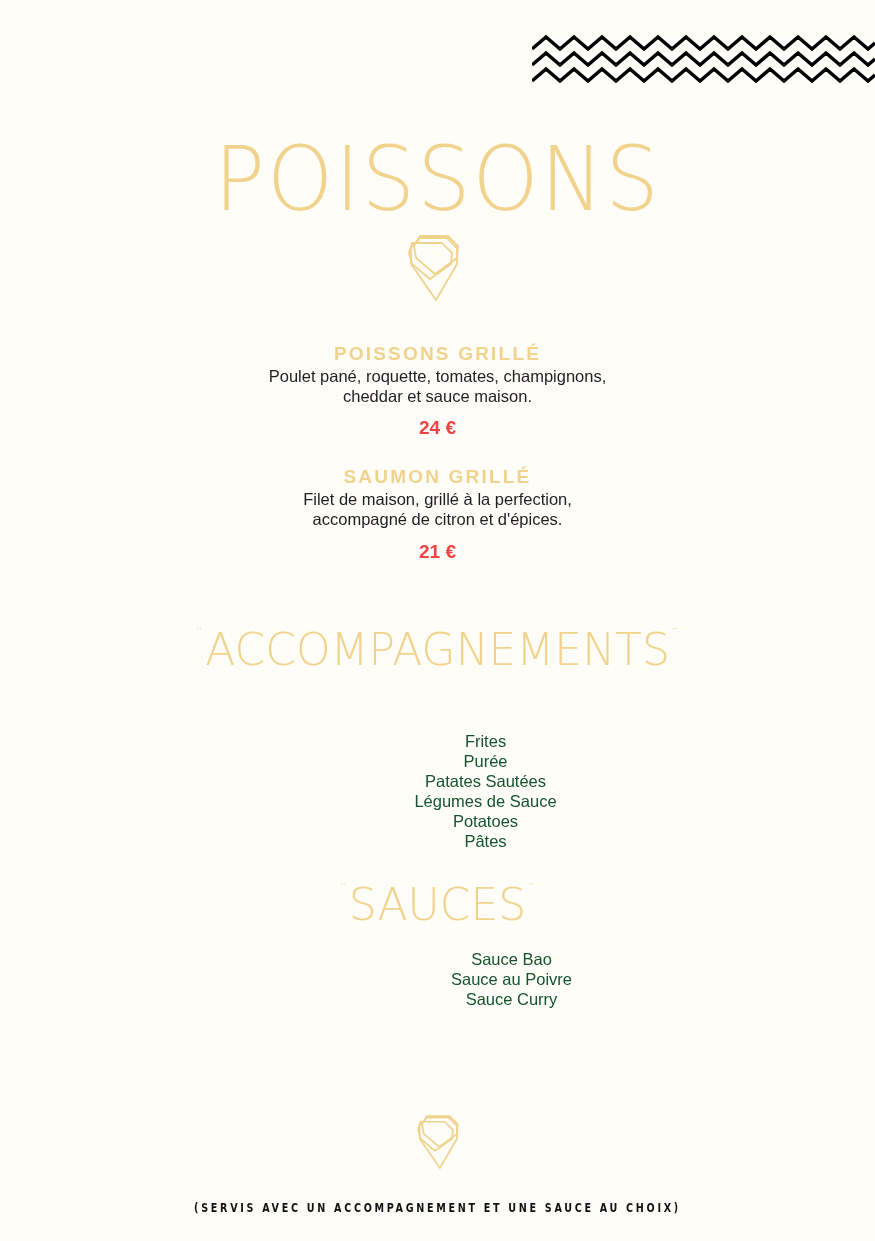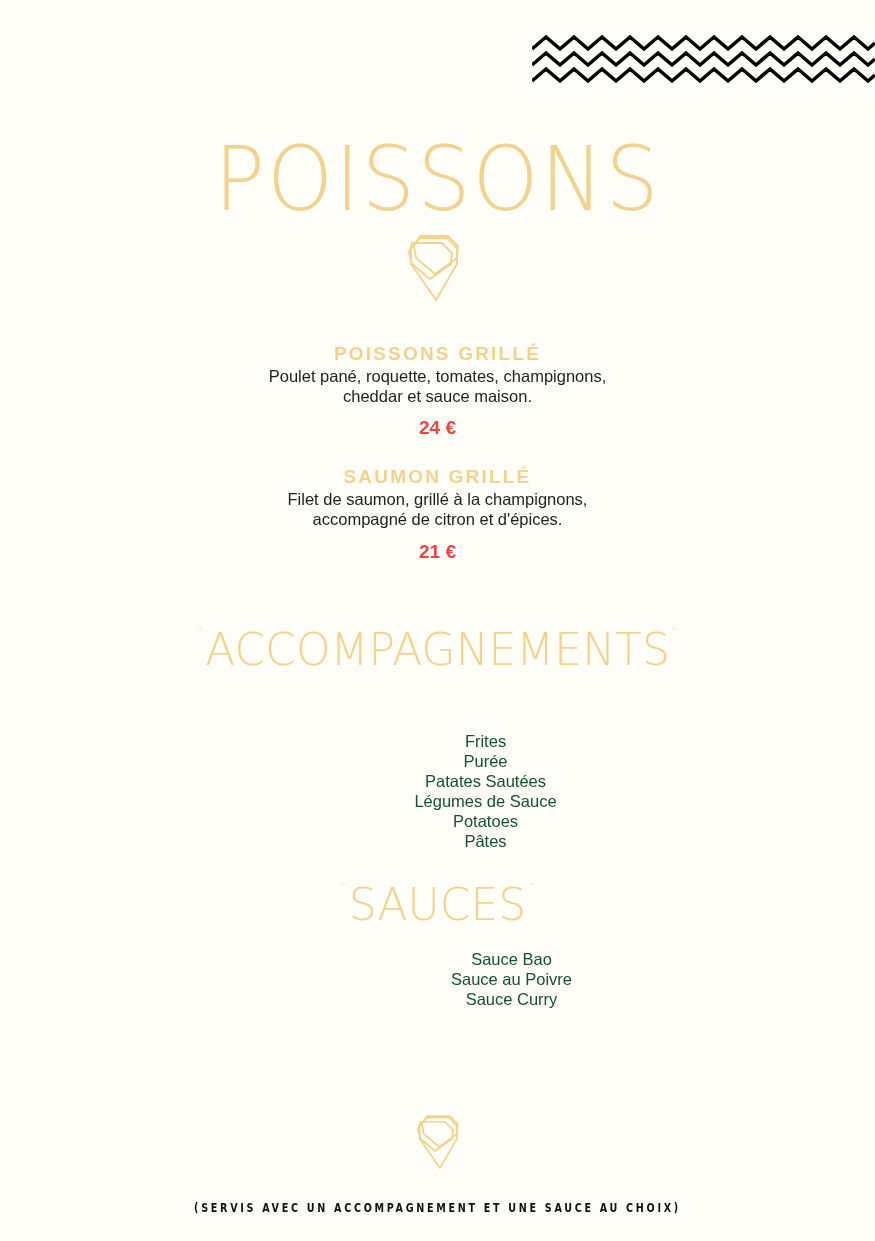--- a/index.html
+++ b/index.html
@@ -120,21 +120,21 @@
 
 <div class="abs center-x item-name" style="top:343px;">POISSONS GRILLÉ</div>
 <div class="abs center-x item-desc" style="top:366px;">
   <div>Poulet pané, roquette, tomates, champignons,</div>
   <div>cheddar et sauce maison.</div>
 </div>
 <div class="abs center-x item-price" style="top:417px;">24 €</div>
 
 <div class="abs center-x item-name" style="top:466px;">SAUMON GRILLÉ</div>
 <div class="abs center-x item-desc" style="top:489px;">
-  <div>Filet de saumon, grillé à la champignons,</div>
+  <div>Filet de maison, grillé à la perfection,</div>
   <div>accompagné de citron et d'épices.</div>
 </div>
 <div class="abs center-x item-price" style="top:541px;">21 €</div>
 
 <div class="abs center-x section-title" style="top:626px;">
   <span class="dots">¨</span><span>ACCOMPAGNEMENTS</span><span class="dots">¨</span>
 </div>
 <div class="abs center-x list" style="top:731px;">
   <div>Frites</div>
   <div>Purée</div>

